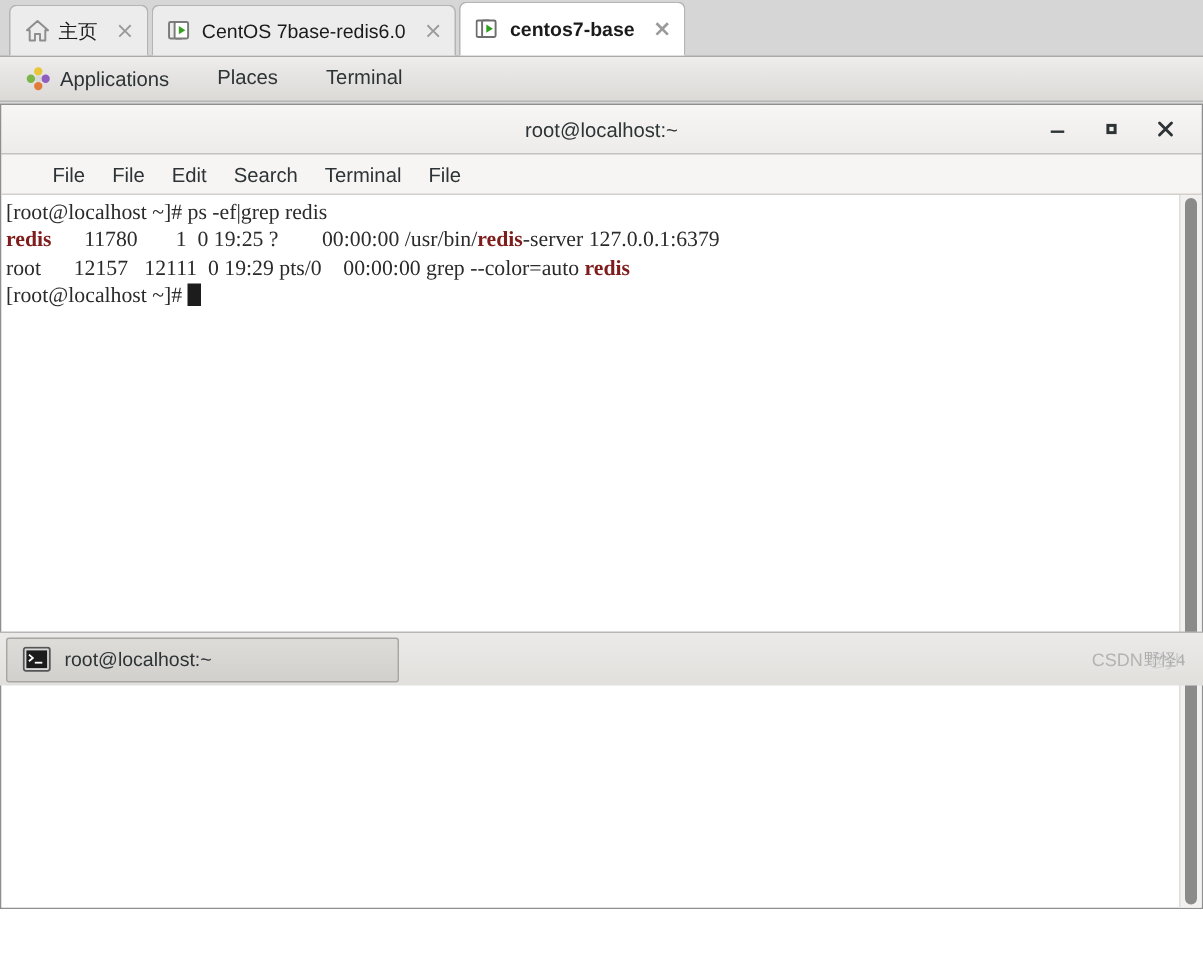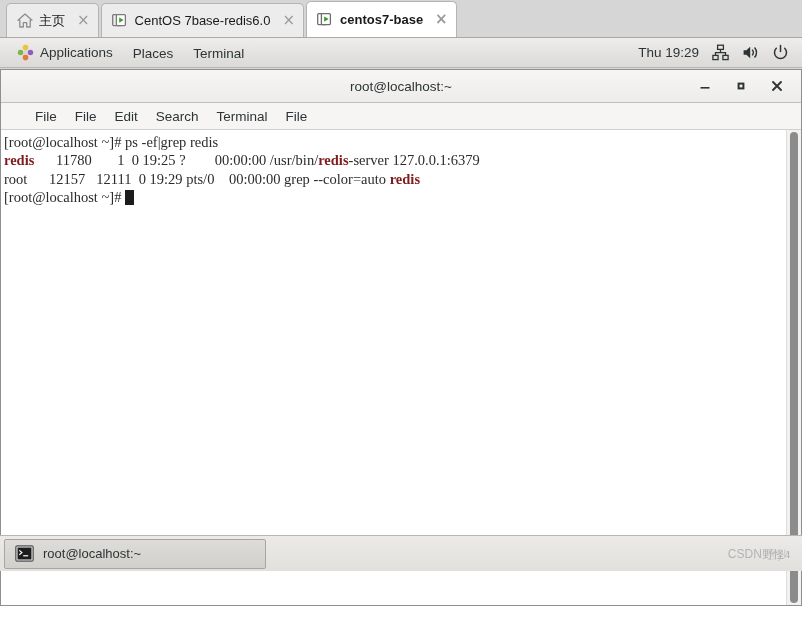--- a/index.html
+++ b/index.html
@@ -6,21 +6,21 @@
   * { box-sizing: border-box; margin: 0; padding: 0; }
   html, body {
     width: 802px; height: 642px;
     overflow: hidden;
     background: #ffffff;
     font-family: "Liberation Sans", sans-serif;
     -webkit-font-smoothing: antialiased;
   }
   #app {
     position: relative;
-    width: 802px; height: 571px;
+    width: 802px; height: 457px;
     background: #d7d7d7;
   }
 
   
   .tabstrip {
     position: absolute; left: 0; top: 0;
     width: 802px; height: 38px;
     background: #d6d6d6;
     border-bottom: 1px solid #a9a9a9;
     display: flex;
@@ -66,21 +66,21 @@
   .gpanel {
     position: absolute; left: 0; top: 38px;
     width: 802px; height: 30px;
     background: linear-gradient(to bottom, #eeedec 0%, #e4e2e0 55%, #dcdad7 100%);
     border-bottom: 1px solid #b8b6b4;
     display: flex;
     align-items: center;
     font-size: 13.5px;
     color: #2e3436;
   }
-  .gp-left { display: flex; align-items: flex-end; padding-left: 8px; gap: 2px; }
+  .gp-left { display: flex; align-items: flex-start; padding-left: 8px; gap: 14px; }
   .gp-item {
     padding: 3px 9px;
     display: flex; align-items: center; gap: 6px;
     border-radius: 2px;
     white-space: nowrap;
   }
   .gp-right {
     margin-left: auto;
     display: flex; align-items: center; gap: 13px;
     padding-right: 13px;
@@ -272,44 +272,20 @@
           </svg>
         </span>
         <span>Applications</span>
       </div>
       <div class="gp-item">
         <span>Places</span>
       </div>
       <div class="gp-item">
         <span>Terminal</span>
       </div>
-    </div>
-    <div class="gp-right">
-      <span class="gp-clock">Thu 19:29</span>
-      <span>
-        <svg class="gp-ico" viewBox="0 0 17 17">
-          <rect x="5.6" y="1.2" width="5.8" height="4.2" fill="none" stroke="#2e3436" stroke-width="1.3"></rect>
-          <rect x="0.9" y="11.4" width="5.2" height="4.2" fill="none" stroke="#2e3436" stroke-width="1.3"></rect>
-          <rect x="10.9" y="11.4" width="5.2" height="4.2" fill="none" stroke="#2e3436" stroke-width="1.3"></rect>
-          <path d="M8.5 5.4 L8.5 8.6 M3.5 11.4 L3.5 8.6 L13.5 8.6 L13.5 11.4" fill="none" stroke="#2e3436" stroke-width="1.3"></path>
-        </svg>
-      </span>
-      <span>
-        <svg class="gp-ico" viewBox="0 0 17 17">
-          <path d="M1.6 6.2 L4.4 6.2 L8.2 2.8 L8.2 14.2 L4.4 10.8 L1.6 10.8 Z" fill="#2e3436"></path>
-          <path d="M10.2 5.6 A4.6 4.6 0 0 1 10.2 11.4" fill="none" stroke="#2e3436" stroke-width="1.4"></path>
-          <path d="M12.5 3.4 A7.5 7.5 0 0 1 12.5 13.6" fill="none" stroke="#2e3436" stroke-width="1.4"></path>
-        </svg>
-      </span>
-      <span>
-        <svg class="gp-ico" viewBox="0 0 17 17">
-          <path d="M4.3 4.3 A6 6 0 1 0 12.7 4.3" fill="none" stroke="#2e3436" stroke-width="1.5" stroke-linecap="round"></path>
-          <path d="M8.5 1.4 L8.5 7.6" fill="none" stroke="#2e3436" stroke-width="1.5" stroke-linecap="round"></path>
-        </svg>
-      </span>
     </div>
   </div>
 
   <div class="termwin">
 
     <div class="titlebar">
       <span class="wtitle">root@localhost:~</span>
       <div class="wbtns">
         <span class="wbtn">
           <svg width="14" height="14" viewBox="0 0 14 14">

